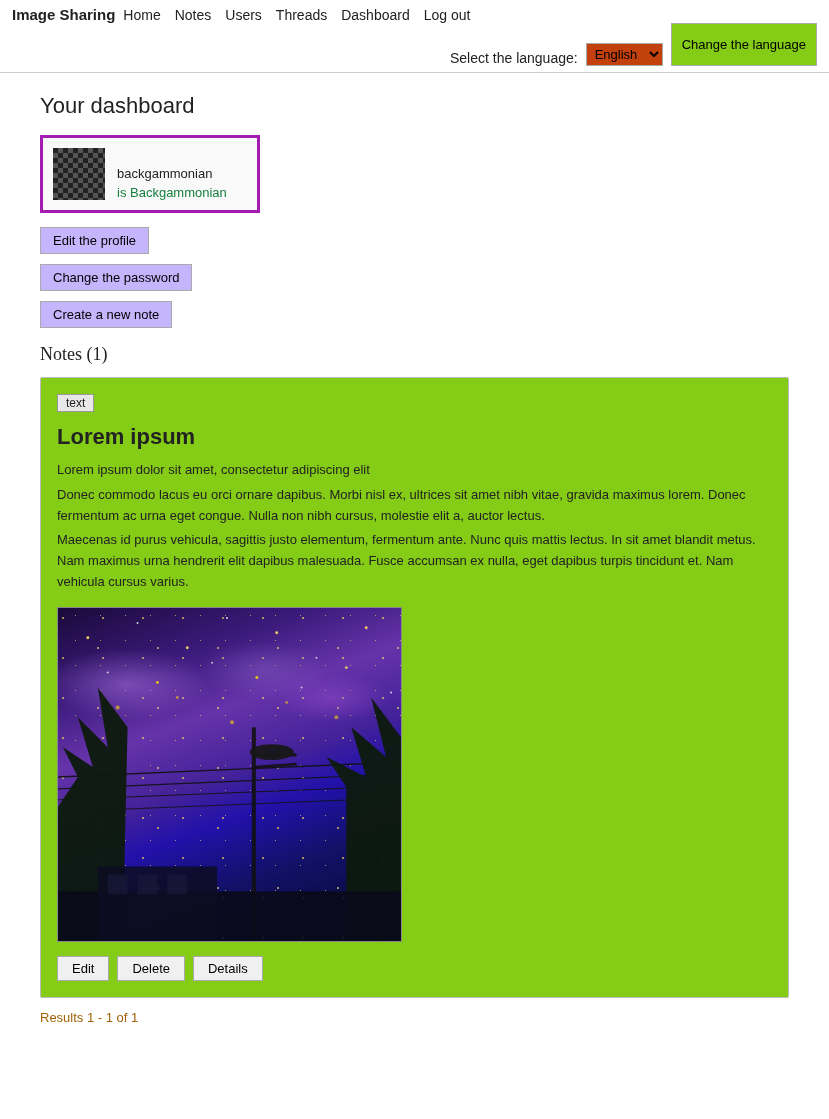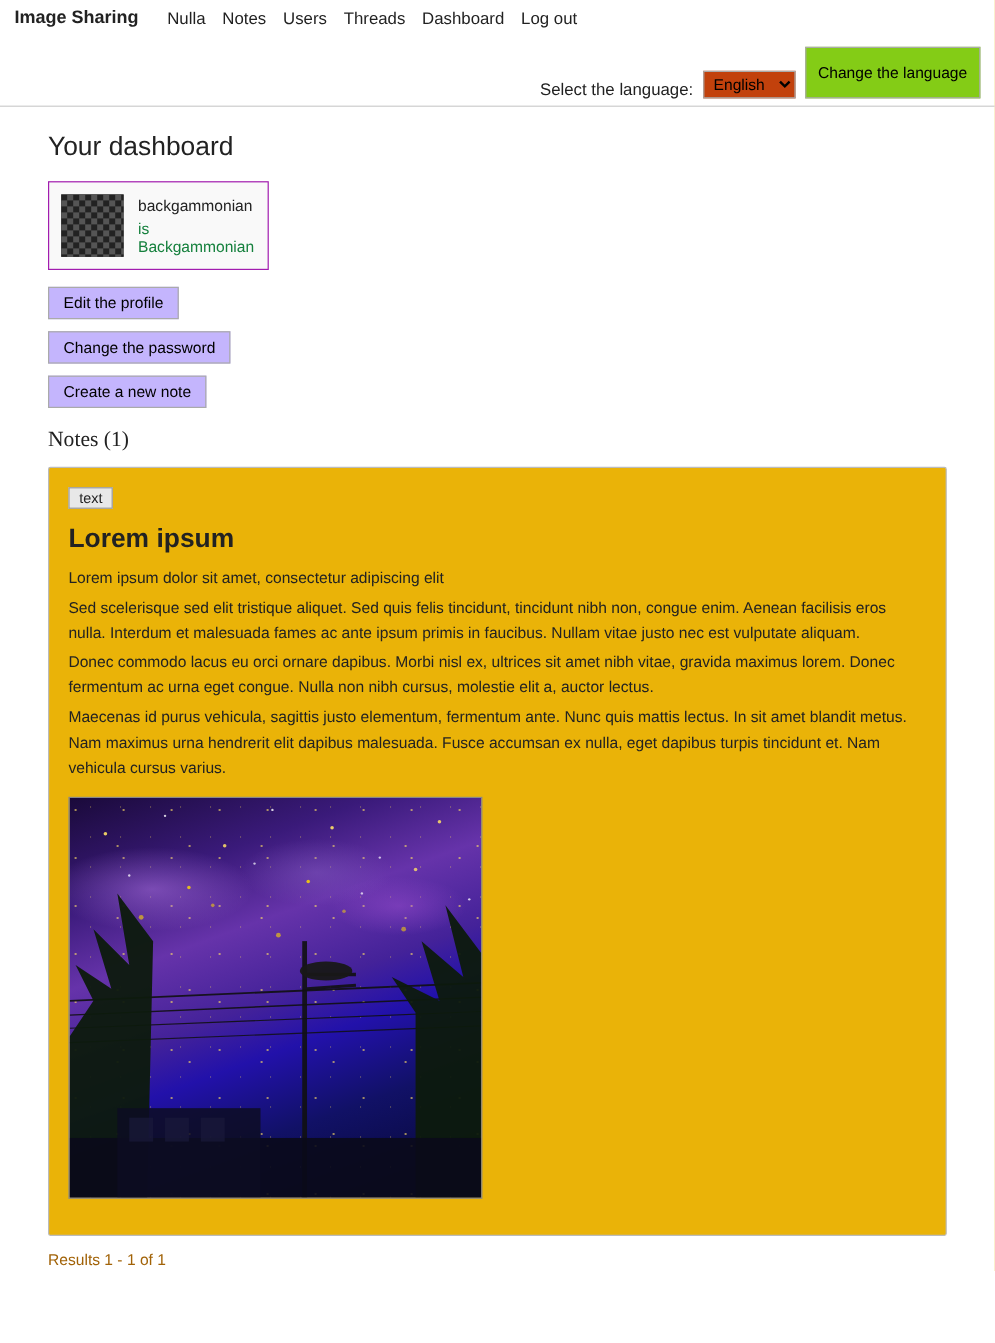--- a/index.html
+++ b/index.html
@@ -4,21 +4,20 @@
   <style>
     * { box-sizing: border-box; margin: 0; padding: 0; }
     body { font-family: Arial, sans-serif; font-size: 14px; color: #222; background: #fff; }
 
     
     nav {
       display: flex;
       align-items: center;
       padding: 6px 12px;
       border-bottom: 1px solid #ccc;
-      gap: 16px;
       flex-wrap: wrap;
     }
     .nav-brand {
       font-weight: bold;
       font-size: 15px;
       margin-right: 8px;
     }
     .nav-links { display: flex; gap: 14px; align-items: center; }
     .nav-links a {
       text-decoration: none;
@@ -47,25 +46,25 @@
     }
 
     
     .main { padding: 20px 40px; }
 
     h1.dashboard-title { font-size: 22px; font-weight: normal; margin-bottom: 16px; }
 
     
     .profile-card {
       display: flex;
-      align-items: center;
+      align-items: flex-end;
       gap: 12px;
-      border: 1px solid #a21caf;
+      border: 3px solid #a21caf;
       padding: 10px;
-      width: 184px;
+      width: 220px;
       margin-bottom: 14px;
       background: #f9f9f9;
     }
     .avatar {
       width: 52px;
       height: 52px;
       background: #333;
       flex-shrink: 0;
       
       background-image:
@@ -90,21 +89,21 @@
       font-size: 13px;
       border: 1px solid #aaa;
       background: #c4b5fd;
       cursor: pointer;
     }
 
     
     .notes-title { font-size: 18px; font-weight: normal; margin: 16px 0 12px 0; font-family: Liberation Serif, serif; }
 
     .note-card {
-      background: #eab308;
+      background: #84cc16;
       border: 1px solid #bbb;
       padding: 16px;
       border-radius: 2px;
     }
     .note-tag {
       display: inline-block;
       border: 1px solid #999;
       padding: 1px 8px;
       font-size: 12px;
       background: #e8e8e8;
@@ -171,21 +170,21 @@
     }
 
     .results-text { font-size: 13px; color: #a16207; margin-top: 12px; }
   </style>
 </head>
 <body>
 
 <nav>
   <span class="nav-brand">Image Sharing</span>
   <div class="nav-links">
-    <a href="#">Nulla</a>
+    <a href="#">Home</a>
     <a href="#">Notes</a>
     <a href="#">Users</a>
     <a href="#">Threads</a>
     <a href="#">Dashboard</a>
     <a href="#">Log out</a>
   </div>
   <div class="nav-right">
     <label>Select the language:</label>
     <select>
       <option>English</option>
@@ -210,21 +209,20 @@
   <button class="action-btn">Change the password</button>
   <button class="action-btn">Create a new note</button>
 
   <h2 class="notes-title">Notes (1)</h2>
 
   <div class="note-card">
     <span class="note-tag">text</span>
     <div class="note-title-text">Lorem ipsum</div>
     <div class="note-body">
       <p>Lorem ipsum dolor sit amet, consectetur adipiscing elit</p>
-      <p>Sed scelerisque sed elit tristique aliquet. Sed quis felis tincidunt, tincidunt nibh non, congue enim. Aenean facilisis eros nulla. Interdum et malesuada fames ac ante ipsum primis in faucibus. Nullam vitae justo nec est vulputate aliquam.</p>
       <p>Donec commodo lacus eu orci ornare dapibus. Morbi nisl ex, ultrices sit amet nibh vitae, gravida maximus lorem. Donec fermentum ac urna eget congue. Nulla non nibh cursus, molestie elit a, auctor lectus.</p>
       <p>Maecenas id purus vehicula, sagittis justo elementum, fermentum ante. Nunc quis mattis lectus. In sit amet blandit metus. Nam maximus urna hendrerit elit dapibus malesuada. Fusce accumsan ex nulla, eget dapibus turpis tincidunt et. Nam vehicula cursus varius.</p>
     </div>
 
     
     <div class="note-image">
       <div class="cloud-layer"></div>
       <svg viewBox="0 0 345 335" preserveAspectRatio="xMidYMid slice" xmlns="http://www.w3.org/2000/svg">
 
         <line x1="0" y1="170" x2="345" y2="155" stroke="#111" stroke-width="1.5" opacity="0.9"></line>
@@ -266,16 +264,21 @@
 
         <circle cx="60" cy="100" r="2" fill="#ffd700" opacity="0.6"></circle>
         <circle cx="120" cy="90" r="1.5" fill="#ffd700" opacity="0.55"></circle>
         <circle cx="175" cy="115" r="2" fill="#ffd700" opacity="0.6"></circle>
         <circle cx="230" cy="95" r="1.5" fill="#ffd700" opacity="0.5"></circle>
         <circle cx="280" cy="110" r="2" fill="#ffd700" opacity="0.55"></circle>
       </svg>
     </div>
 
     
+    <div class="note-actions">
+      <button class="note-action-btn">Edit</button>
+      <button class="note-action-btn">Delete</button>
+      <button class="note-action-btn">Details</button>
+    </div>
   </div>
 
   <p class="results-text">Results 1 - 1 of 1</p>
 </div>
 
 </body></html>

